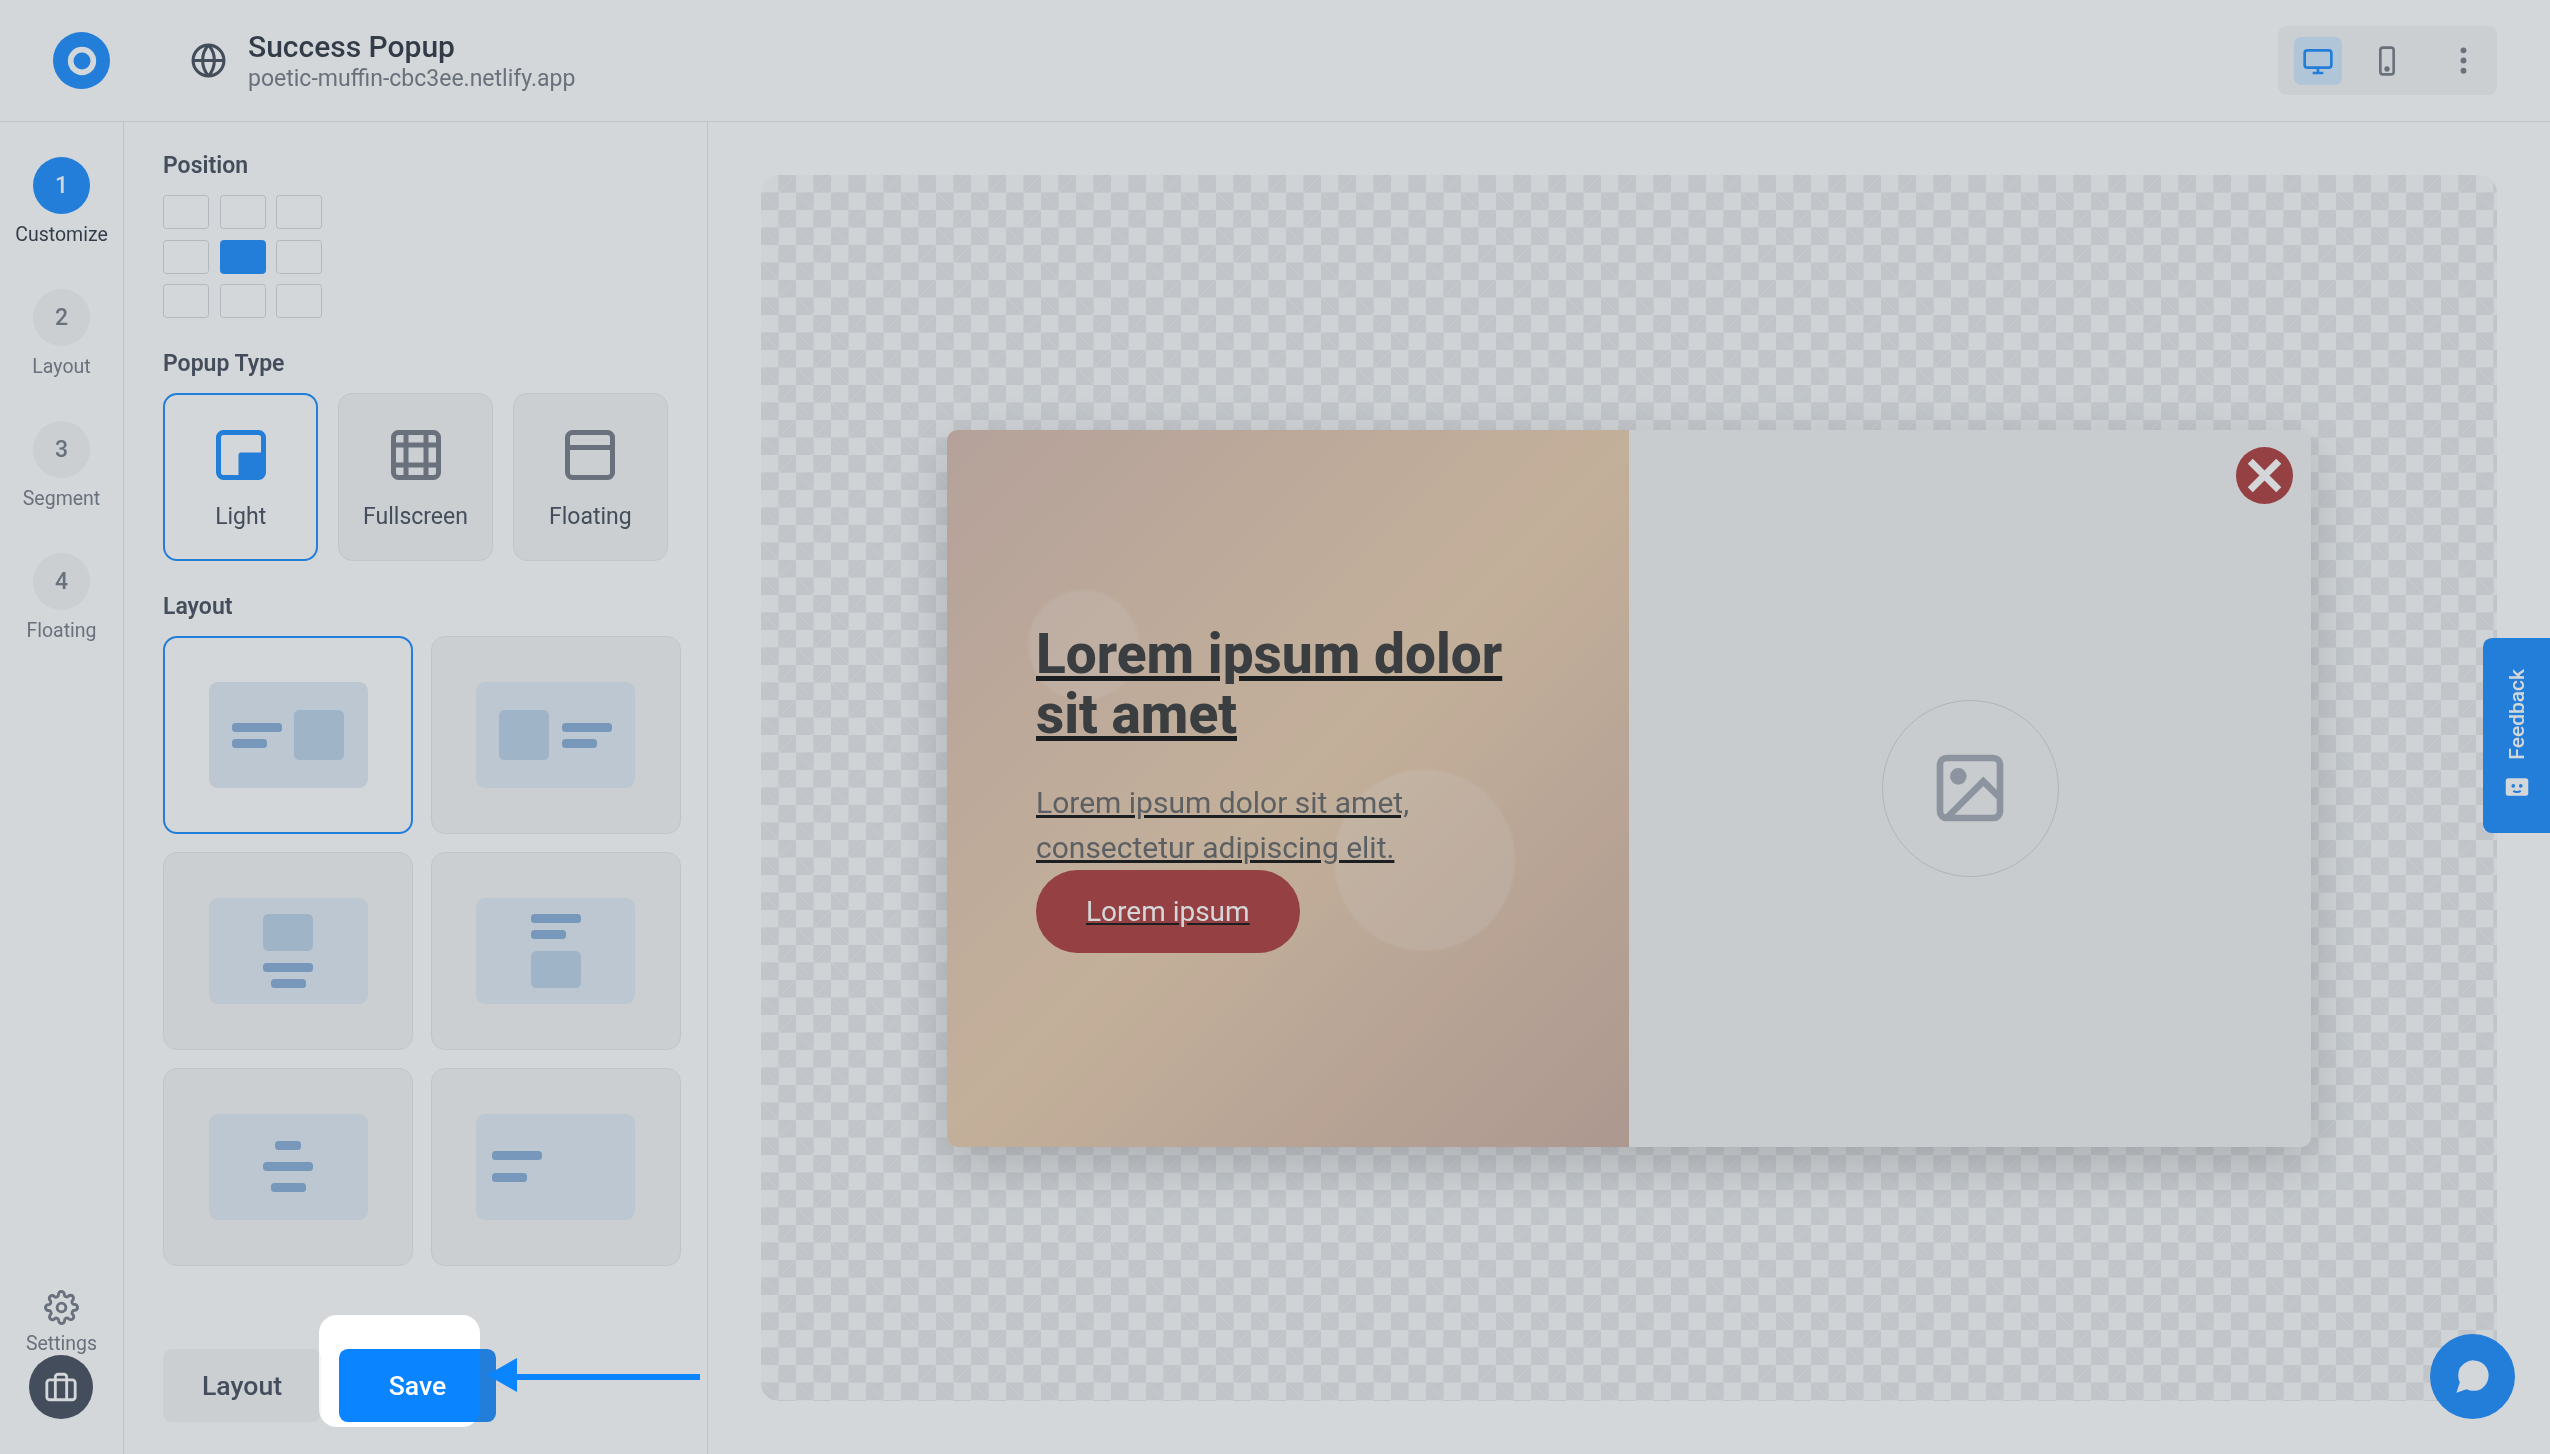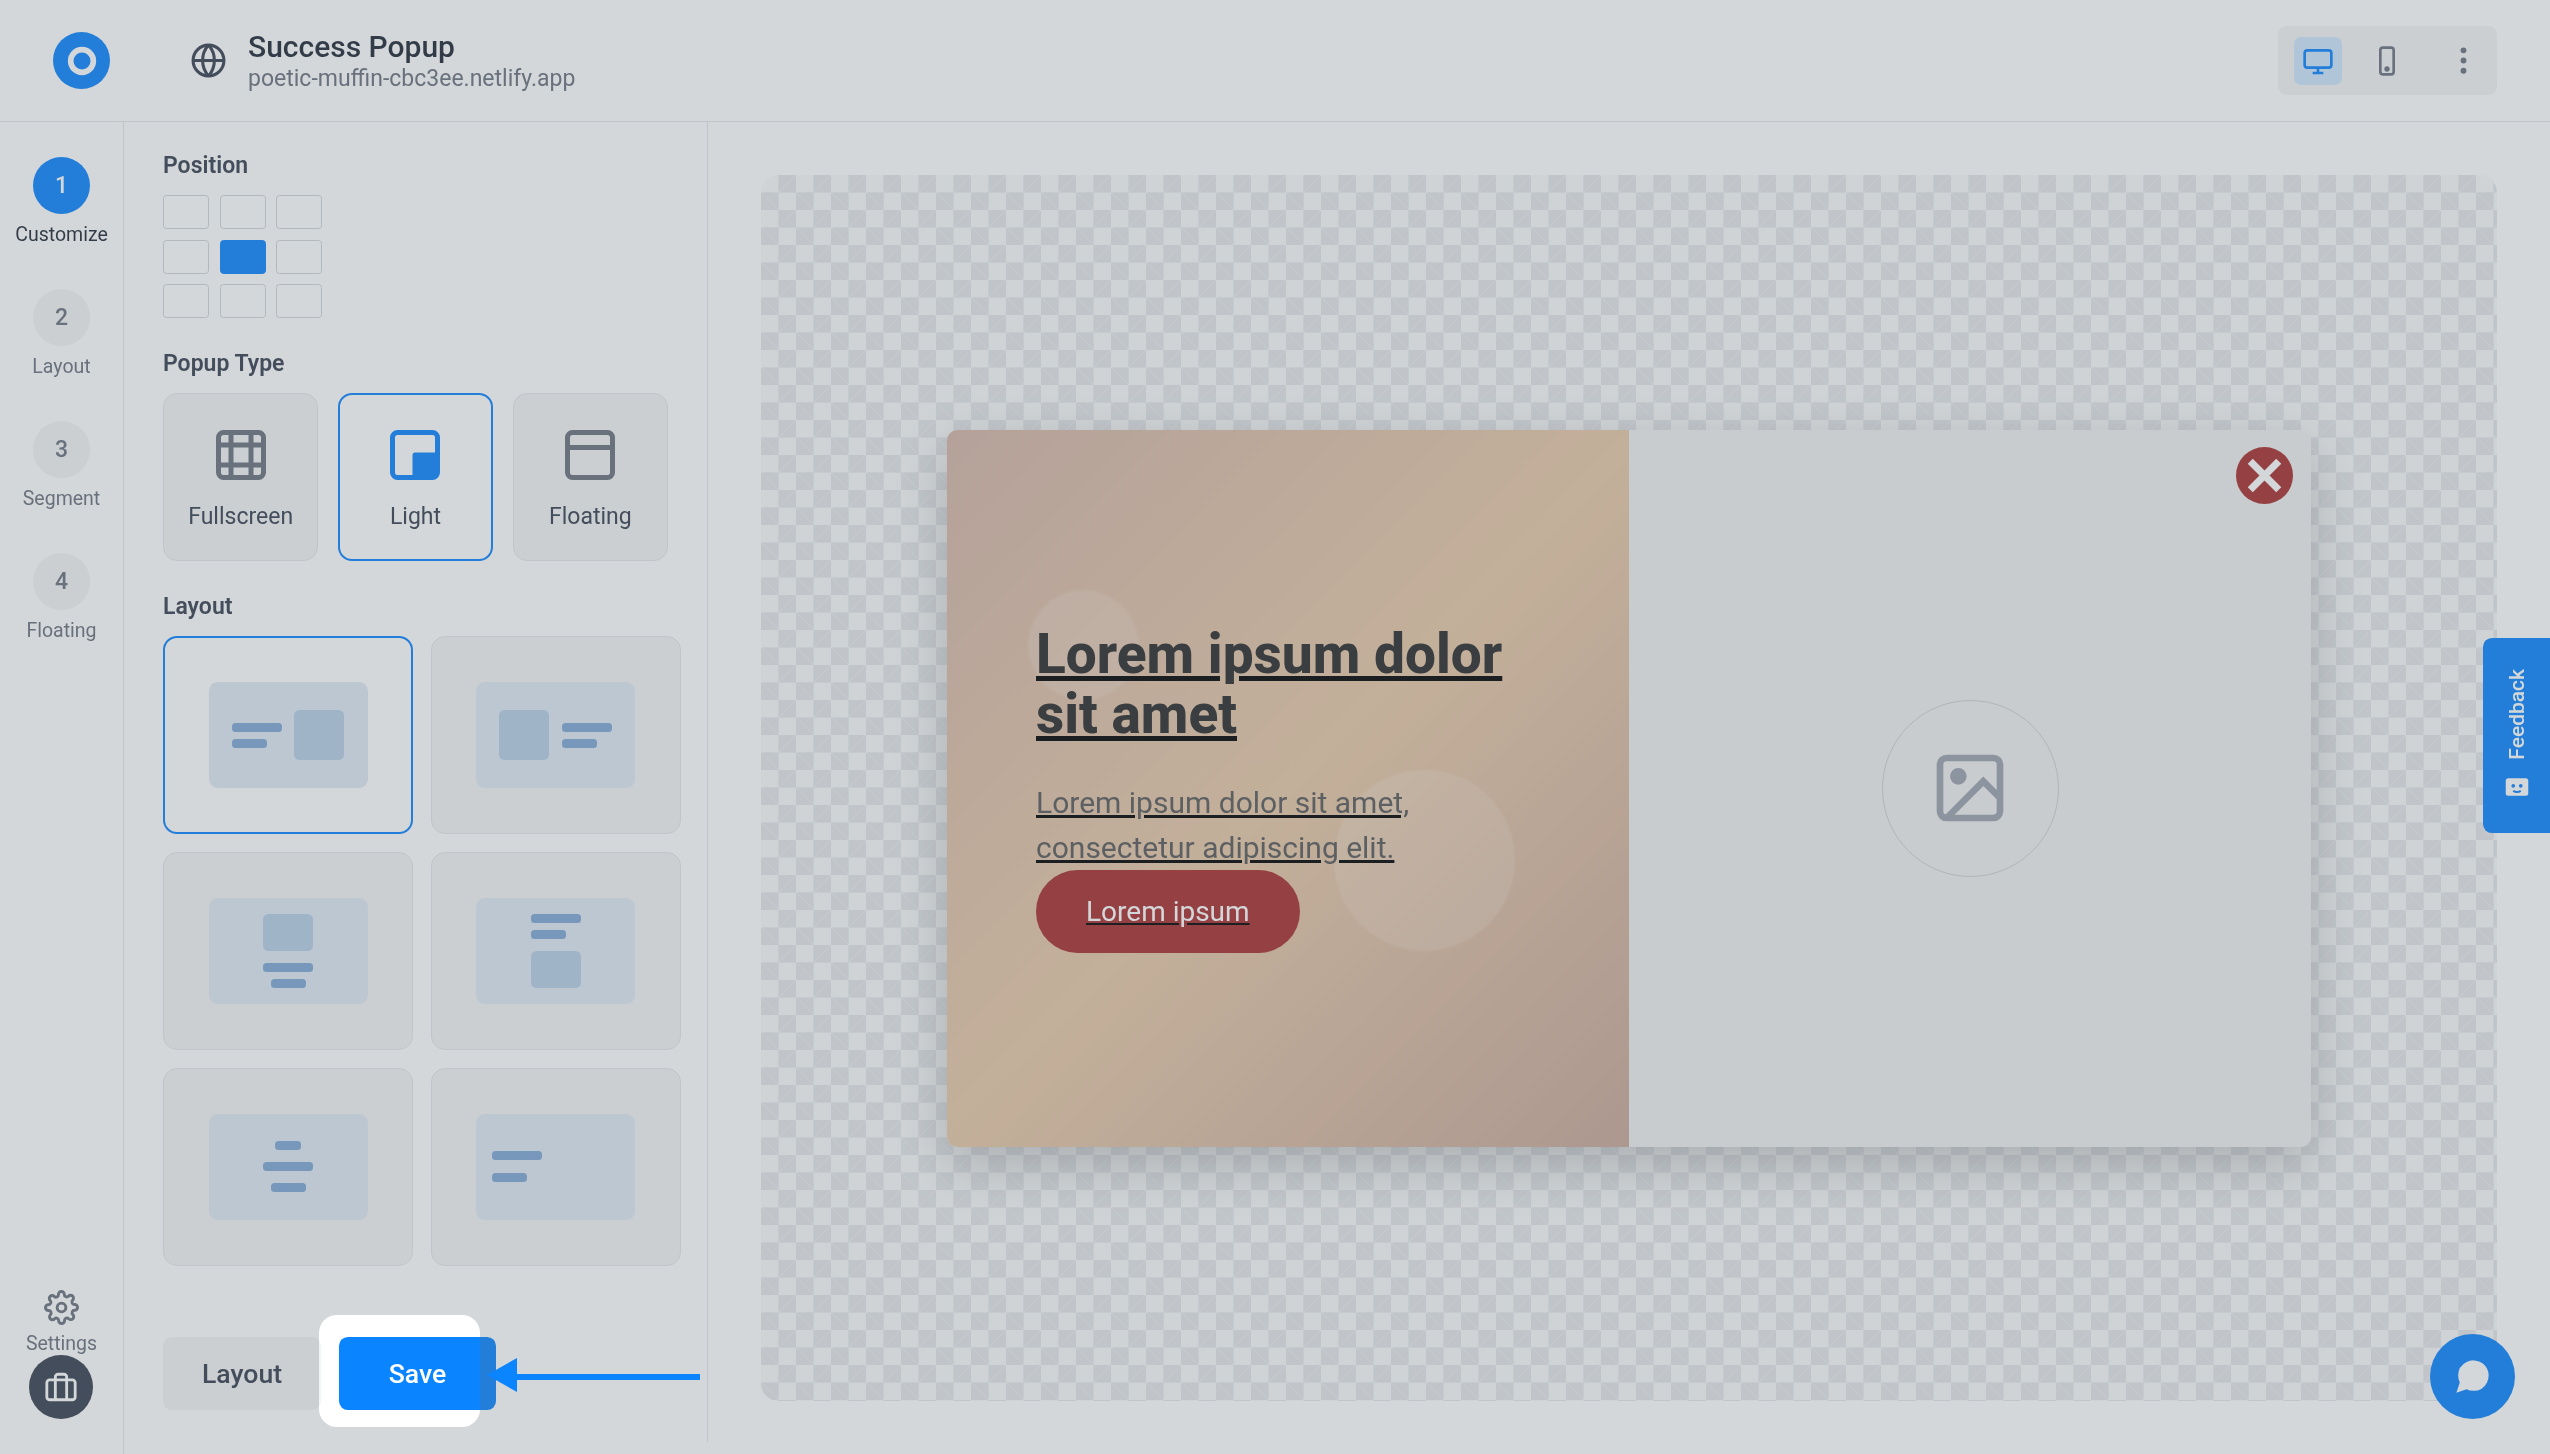--- a/index.html
+++ b/index.html
@@ -26,21 +26,21 @@
 .step-label { font-size: 19.5px; color: #6b7280; margin-top: 8.9px; }
 .step.active .step-label { color: #1f2937; }
 .rail-bottom { margin-top: auto; display: flex; flex-direction: column; align-items: center; padding-bottom: 35px; }
 .settings-btn { display: flex; flex-direction: column; align-items: center; gap: 7px; }
 .settings-btn svg { width: 35px; height: 35px; }
 .settings-label { font-size: 19.5px; color: #6b7280; }
 .briefcase-btn { width: 64px; height: 64px; border-radius: 50%; background: #374151; display: flex; align-items: center; justify-content: center; }
 .briefcase-btn svg { width: 34px; height: 34px; }
 
 
-.sidebar { position: absolute; top: 122px; left: 124px; width: 584px; bottom: 12px; border-right: 0.9px solid #e5e7eb; padding: 23px 39px 0 39px; overflow-y: auto; }
+.sidebar { position: absolute; top: 122px; left: 124px; width: 584px; bottom: 0; border-right: 0.9px solid #e5e7eb; padding: 23px 39px 0 39px; overflow-y: auto; }
 .section-label { font-size: 23px; font-weight: 600; color: #374151; margin-bottom: 16px; margin-top: 7px; }
 
 
 .pos-grid { display: grid; grid-template-columns: repeat(3, 46px); grid-template-rows: repeat(3, 34px); gap: 10.6px; margin-bottom: 32px; }
 .pos-cell { border: 1.8px solid #d1d5db; border-radius: 3.5px; background: #fff; }
 .pos-cell.selected { background: #0a84ff; border-color: #0a84ff; }
 
 
 .type-row { display: flex; gap: 19.5px; margin-bottom: 32px; }
 .type-card { width: 159px; height: 168px; border: 1.8px solid #e5e7eb; border-radius: 14px; display: flex; flex-direction: column; align-items: center; justify-content: center; background: #f3f4f6; }
@@ -180,33 +180,33 @@
     <div class="pos-cell"></div>
     <div class="pos-cell selected"></div>
     <div class="pos-cell"></div>
     <div class="pos-cell"></div>
     <div class="pos-cell"></div>
     <div class="pos-cell"></div>
   </div>
 
   <div class="section-label">Popup Type</div>
   <div class="type-row">
+    <div class="type-card selected">
+      <svg class="type-icon" viewBox="0 0 24 24" fill="none" stroke="#0a84ff" stroke-width="2">
+          <rect x="3" y="3" width="18" height="18" rx="2"></rect>
+          <rect x="11" y="11" width="10" height="10" rx="1" fill="#0a84ff" stroke="none"></rect>
+        </svg>
+      <div class="type-label">Light</div>
+    </div>
     <div class="type-card">
       <svg class="type-icon" viewBox="0 0 24 24" fill="none" stroke="#6b7280" stroke-width="2">
           <rect x="3" y="3" width="18" height="18" rx="2"></rect>
           <path d="M8 3v18M16 3v18M3 8h18M3 16h18"></path>
         </svg>
       <div class="type-label">Fullscreen</div>
-    </div>
-    <div class="type-card selected">
-      <svg class="type-icon" viewBox="0 0 24 24" fill="none" stroke="#0a84ff" stroke-width="2">
-          <rect x="3" y="3" width="18" height="18" rx="2"></rect>
-          <rect x="11" y="11" width="10" height="10" rx="1" fill="#0a84ff" stroke="none"></rect>
-        </svg>
-      <div class="type-label">Light</div>
     </div>
     <div class="type-card">
       <svg class="type-icon" viewBox="0 0 24 24" fill="none" stroke="#6b7280" stroke-width="2">
           <rect x="3" y="3" width="18" height="18" rx="2"></rect>
           <path d="M3 9h18"></path>
         </svg>
       <div class="type-label">Floating</div>
     </div>
   </div>
 

